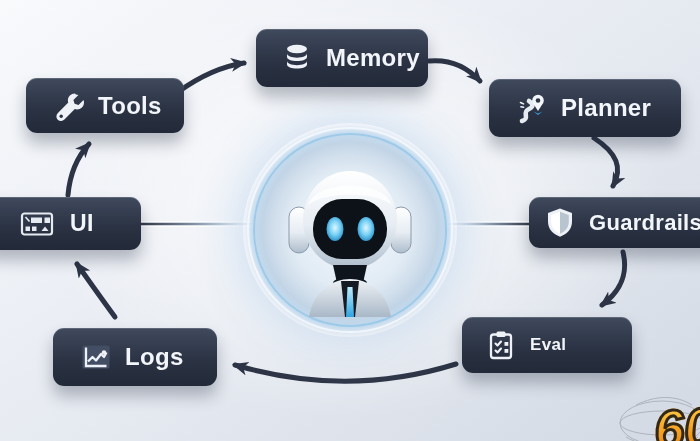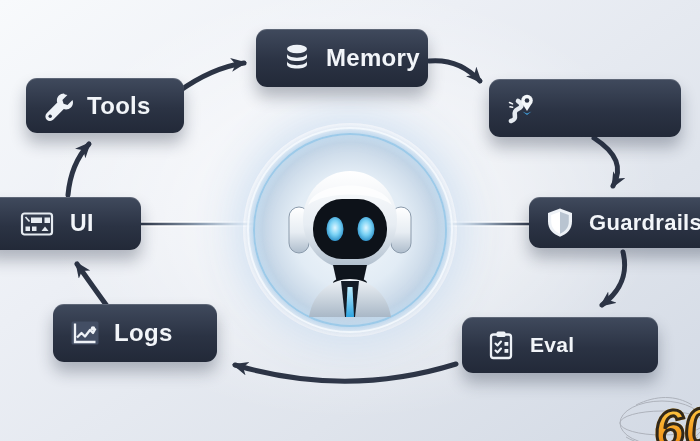--- a/index.html
+++ b/index.html
@@ -6,34 +6,34 @@
   #stage{
     position:relative;width:700px;height:441px;overflow:hidden;
     font-family:"Liberation Sans",sans-serif;
     background:
       radial-gradient(ellipse 520px 360px at 50% 46%, rgba(255,255,255,.85) 0%, rgba(255,255,255,0) 60%),
       linear-gradient(145deg,#f8fafc 0%,#eceff5 35%,#dfe4ec 70%,#d2d9e4 100%);
   }
   
   .node{
     position:absolute;display:flex;align-items:center;gap:12px;
-    padding:0 15px;border-radius:11px;box-sizing:border-box;
+    padding:0 26px;border-radius:11px;box-sizing:border-box;
     background:linear-gradient(180deg,#404a5d 0%,#2b3344 55%,#222938 100%);
     box-shadow:0 10px 16px rgba(25,35,55,.30), inset 0 1px 0 rgba(255,255,255,.16);
     color:#f2f5f9;font-weight:700;letter-spacing:.3px;
   }
   .node .icon{flex:0 0 auto;display:flex;align-items:center;justify-content:center;width:34px;height:34px;}
   .node .label{white-space:nowrap;}
   .node-memory    {left:256px;top:29px;  width:172px;height:58px;font-size:24px;padding-left:24px;}
   .node-tools     {left:26px; top:78px;  width:158px;height:55px;font-size:24px;}
   .node-planner   {left:489px;top:79px;  width:192px;height:58px;font-size:24px;}
   .node-ui        {left:-16px;top:197px; width:157px;height:53px;font-size:23px;padding:0 0 0 36px;gap:16px;}
   .node-guardrails{left:529px;top:197px; width:190px;height:51px;font-size:22px;padding:0 14px;}
-  .node-logs      {left:53px; top:304px; width:164px;height:58px;font-size:24px;}
-  .node-eval      {left:462px;top:317px; width:196px;height:56px;font-size:21px;padding:0 22px;}
+  .node-logs      {left:53px; top:328px; width:164px;height:58px;font-size:24px;}
+  .node-eval      {left:462px;top:317px; width:170px;height:56px;font-size:17px;padding:0 22px;}
   
   #flow-svg{position:absolute;left:0;top:0;}
   
   .hub{
     position:absolute;left:243px;top:123px;width:214px;height:214px;border-radius:50%;
     background:radial-gradient(circle,#f3f8fc 0%,#e2ecf5 38%,#c6d6e6 58%,rgba(230,238,248,.35) 70%,rgba(230,238,248,0) 76%);
     box-shadow:0 0 42px 8px rgba(205,222,240,.95);
   }
   .hub .ring-outer{position:absolute;inset:4px;border-radius:50%;border:2px solid rgba(255,255,255,.85);}
   .hub .ring-blue{position:absolute;inset:10px;border-radius:50%;border:2.5px solid rgba(146,198,232,.85);
@@ -163,20 +163,21 @@
     <span class="icon">
       <svg width="32" height="32" viewBox="0 0 32 32">
         <path d="M6 29 C15 26 5 21 13 17 C19 14 16 11 13 9" stroke="#e6ebf1" stroke-width="4.6" fill="none" stroke-linecap="round"></path>
         <path d="M4.5 10.5 l3 1.4 M5 14.8 l2.6 .4" stroke="#f4f7fa" stroke-width="1.6" stroke-linecap="round"></path>
         <circle cx="22" cy="8.5" r="5.8" fill="#f4f7fa"></circle>
         <circle cx="22" cy="8.5" r="2.3" fill="#2b3344"></circle>
         <path d="M17.7 12.2 L26.3 12.2 L22 19 Z" fill="#f4f7fa"></path>
         <path d="M17.5 19.5 l4.5 2 4.5-2 -4.5 3.6 z" fill="#3f9bd8"></path>
       </svg>
     </span>
+    <span class="label">Planner</span>
   </div>
 
   <div class="node node-ui">
     <span class="icon">
       <svg width="34" height="32" viewBox="0 0 34 32">
         <rect x="2" y="5.5" width="30" height="21" rx="2.5" fill="none" stroke="#e6ebf1" stroke-width="2.2"></rect>
         <path d="M5.5 9 l4 4.5" stroke="#e6ebf1" stroke-width="1.7"></path>
         <rect x="11" y="9.5" width="11" height="5.5" fill="#e6ebf1"></rect>
         <rect x="24.5" y="9.5" width="5.5" height="5.5" fill="#e6ebf1"></rect>
         <rect x="5.5" y="18.5" width="4.5" height="4.5" fill="#e6ebf1"></rect>

